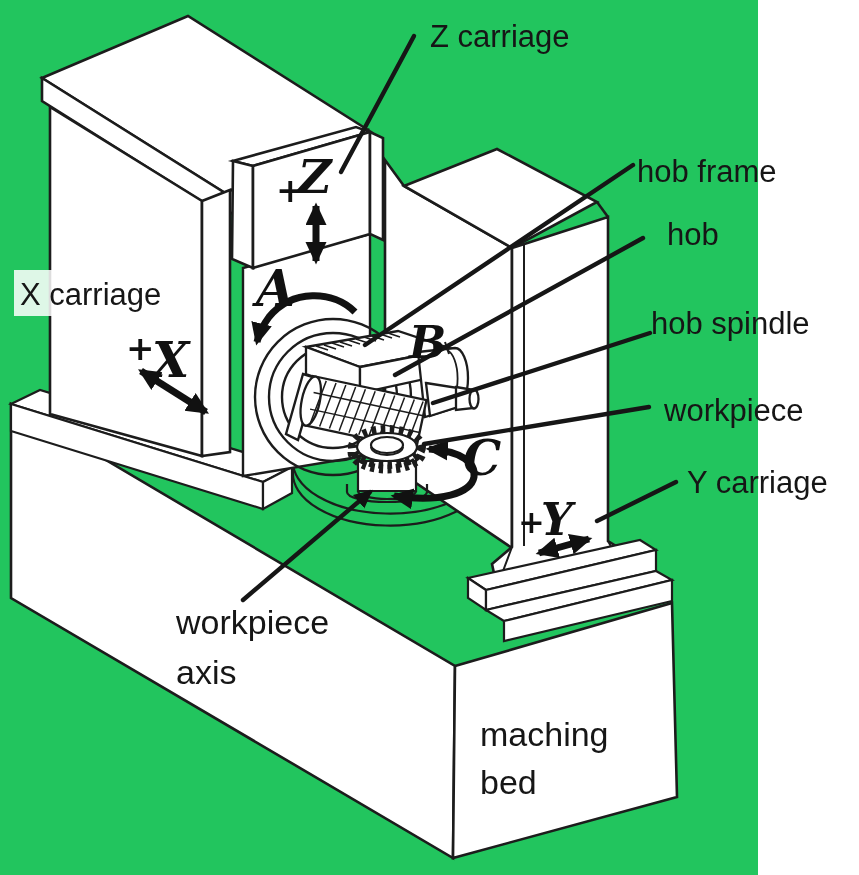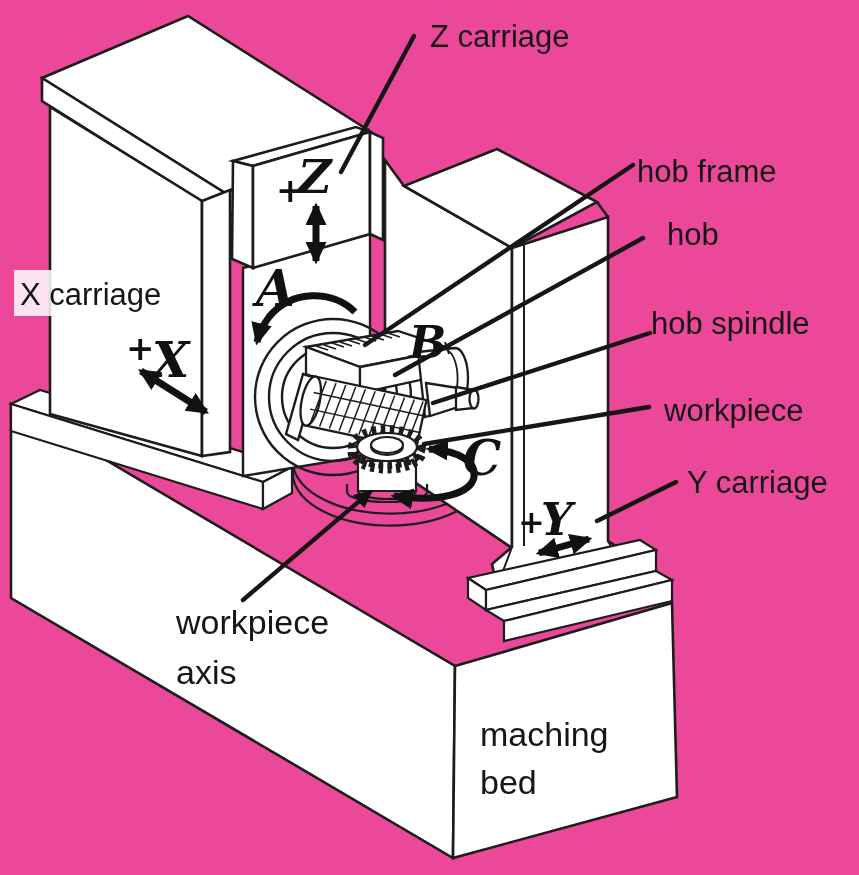--- a/index.html
+++ b/index.html
@@ -1,17 +1,17 @@
 <!DOCTYPE html>
 <html><head>
 <meta charset="utf-8">
 <style>
   html,body{margin:0;padding:0;background:#ffffff;}
   body{width:859px;height:875px;overflow:hidden;}
-  #stage{position:relative;width:859px;height:875px;background:#ec4899;}
+  #stage{position:relative;width:758px;height:875px;background:#22c55e;}
   svg{display:block;}
   .label{font-family:"Liberation Sans",sans-serif;fill:#161616;}
   .axisletter{font-family:"DejaVu Serif",serif;font-style:italic;font-weight:600;fill:#111;}
   .plus{font-family:"DejaVu Serif",serif;font-weight:600;fill:#111;}
   .ink{stroke:#1c1c1c;fill:none;}
   .face{stroke:#1c1c1c;fill:#ffffff;}
   .leader{stroke:#161616;stroke-width:4.4;fill:none;stroke-linecap:round;}
   .motion{stroke:#111;stroke-width:7;fill:none;stroke-linecap:butt;}
 </style>
 </head>

